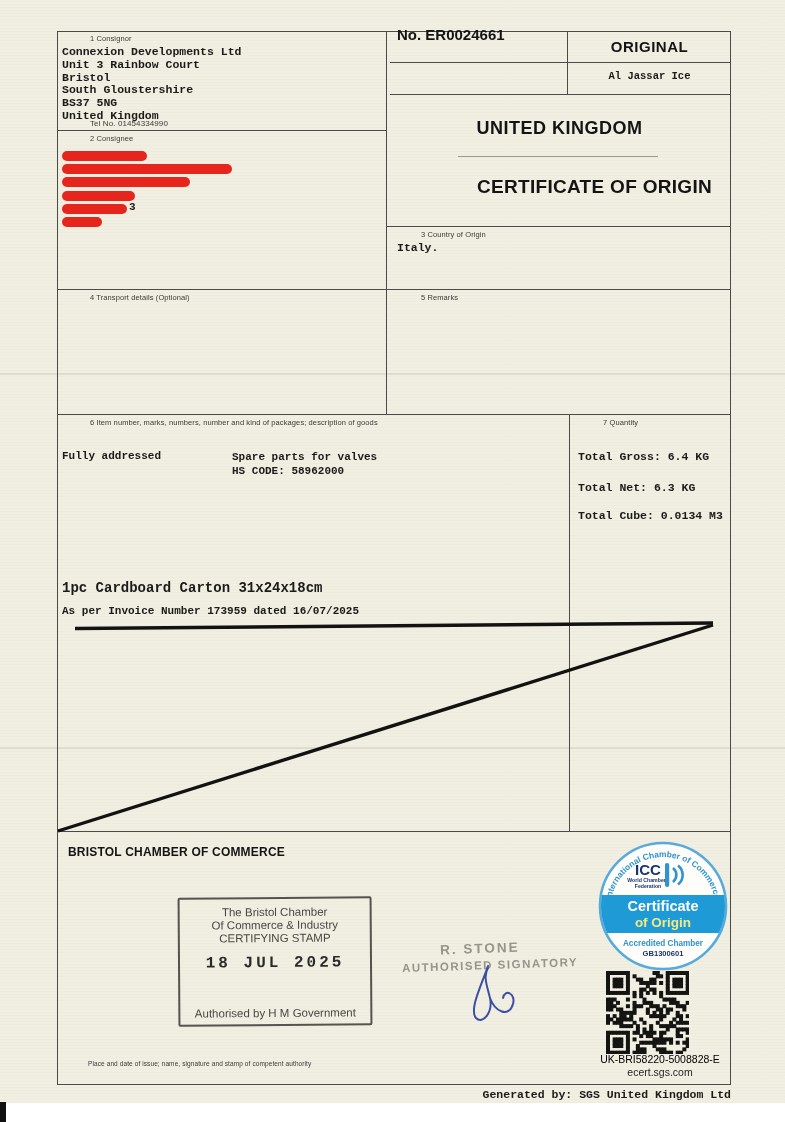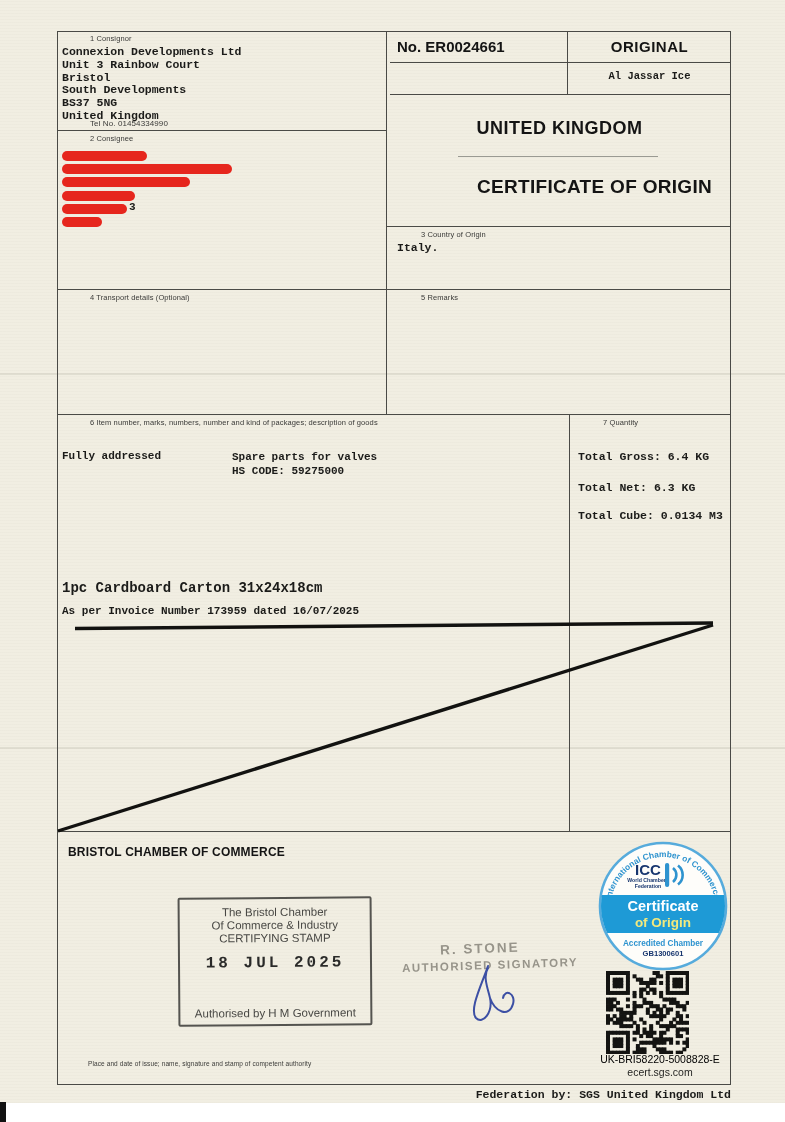--- a/index.html
+++ b/index.html
@@ -46,54 +46,54 @@
   <div class="ln" style="left:57px;top:414px;width:674px;height:1.4px"></div>
   <div class="ln" style="left:569px;top:414px;width:1.2px;height:418px"></div>
   <div class="ln" style="left:57px;top:831px;width:674px;height:1.4px"></div>
   <div class="ln" style="left:458px;top:156px;width:200px;height:1px;background:#9a9a92"></div>
 
   <div class="label" style="left:62px;top:34px">1 Consignor</div>
   <div class="abs mono" style="left:62px;top:46px;font-size:11.5px;line-height:12.8px">
     <div>Connexion Developments Ltd</div>
     <div>Unit 3 Rainbow Court</div>
     <div>Bristol</div>
-    <div>South Developments</div>
+    <div>South Gloustershire</div>
     <div>BS37 5NG</div>
     <div>United Kingdom</div>
   </div>
   <div class="label" style="left:62px;top:119px;font-size:8px">Tel No. 01454334990</div>
 
   <div class="label" style="left:62px;top:134px">2 Consignee</div>
   <div class="abs" style="left:62px;top:151px">
       <div class="redbar" style="width: 85px; background: rgb(230, 38, 29);"></div>
       <div class="redbar" style="width: 170px; background: rgb(230, 38, 29);"></div>
       <div class="redbar" style="width: 128px; background: rgb(230, 38, 29);"></div>
       <div class="redbar" style="width: 73px; background: rgb(230, 38, 29);"></div>
       <div class="redbar" style="width: 65px; background: rgb(230, 38, 29);"></div>
       <div class="redbar" style="width: 40px; background: rgb(230, 38, 29);"></div>
     </div>
   <span class="abs mono" style="left:129px;top:201px;font-size:11px">3</span>
 
-  <div class="abs sansbold" style="left:397px;top:38px;font-size:15px">No. ER0024661</div>
+  <div class="abs sansbold" style="left:397px;top:26px;font-size:15px">No. ER0024661</div>
   <div class="abs sansbold" style="left:568px;top:38px;width:163px;text-align:center;font-size:15px;letter-spacing:.5px">ORIGINAL</div>
   <div class="abs mono" style="left:568px;top:70px;width:163px;text-align:center;font-size:10.5px">Al Jassar Ice</div>
   <div class="abs sansbold" style="left:388px;top:118px;width:343px;text-align:center;font-size:18px;letter-spacing:.5px">UNITED KINGDOM</div>
   <div class="abs sansbold" style="left:388px;top:176px;width:413px;text-align:center;font-size:19px;letter-spacing:.3px">CERTIFICATE OF ORIGIN</div>
 
   <div class="label" style="left:393px;top:230px">3 Country of Origin</div>
   <div class="abs mono" style="left:397px;top:241px;font-size:11.5px">Italy.</div>
 
   <div class="label" style="left:62px;top:293px">4 Transport details (Optional)</div>
   <div class="label" style="left:393px;top:293px">5 Remarks</div>
 
   <div class="label" style="left:62px;top:418px">6 Item number, marks, numbers, number and kind of packages; description of goods</div>
   <div class="abs mono" style="left:62px;top:450px;font-size:11px">Fully addressed</div>
   <div class="abs mono" style="left:232px;top:450px;font-size:11px;line-height:14px">
     <div>Spare parts for valves</div>
-    <div>HS CODE: 59275000</div>
+    <div>HS CODE: 58962000</div>
   </div>
   <div class="abs mono" style="left:62px;top:580px;font-size:14px">1pc Cardboard Carton 31x24x18cm</div>
   <div class="abs mono" style="left:62px;top:605px;font-size:11px">As per Invoice Number 173959 dated 16/07/2025</div>
 
   <div class="label" style="left:575px;top:418px">7 Quantity</div>
   <div class="abs mono" style="left:578px;top:450px;font-size:11.5px">Total Gross: 6.4 KG</div>
   <div class="abs mono" style="left:578px;top:481px;font-size:11.5px">Total Net: 6.3 KG</div>
   <div class="abs mono" style="left:578px;top:509px;font-size:11.5px">Total Cube: 0.0134 M3</div>
 
   <svg class="abs" style="left:0;top:0" width="785" height="1122">
@@ -443,16 +443,16 @@
           <rect x="69.72" y="79.68" width="4" height="4"></rect>
           <rect x="73.04" y="79.68" width="4" height="4"></rect>
         </g>
       </svg>
   </div>
   <div class="abs" style="left:570px;top:1053px;width:180px;text-align:center;font-size:10.5px;color:#26262
 4">UK-BRI58220-5008828-E</div>
   <div class="abs" style="left:570px;top:1066px;width:180px;text-align:center;font-size:10.5px;color:#262624">ecert.sgs.com</div>
 
   <div class="label" style="left:60px;top:1060px;font-size:6.5px">Place and date of issue; name, signature and stamp of competent authority</div>
-  <div class="abs mono" style="left:331px;top:1088px;width:400px;text-align:right;font-size:11.5px">Federation by: SGS United Kingdom Ltd</div>
+  <div class="abs mono" style="left:331px;top:1088px;width:400px;text-align:right;font-size:11.5px">Generated by: SGS United Kingdom Ltd</div>
 
   <div class="abs" style="left:0;top:1102px;width:6px;height:20px;background:#111"></div>
 </div>
 
 </body></html>

